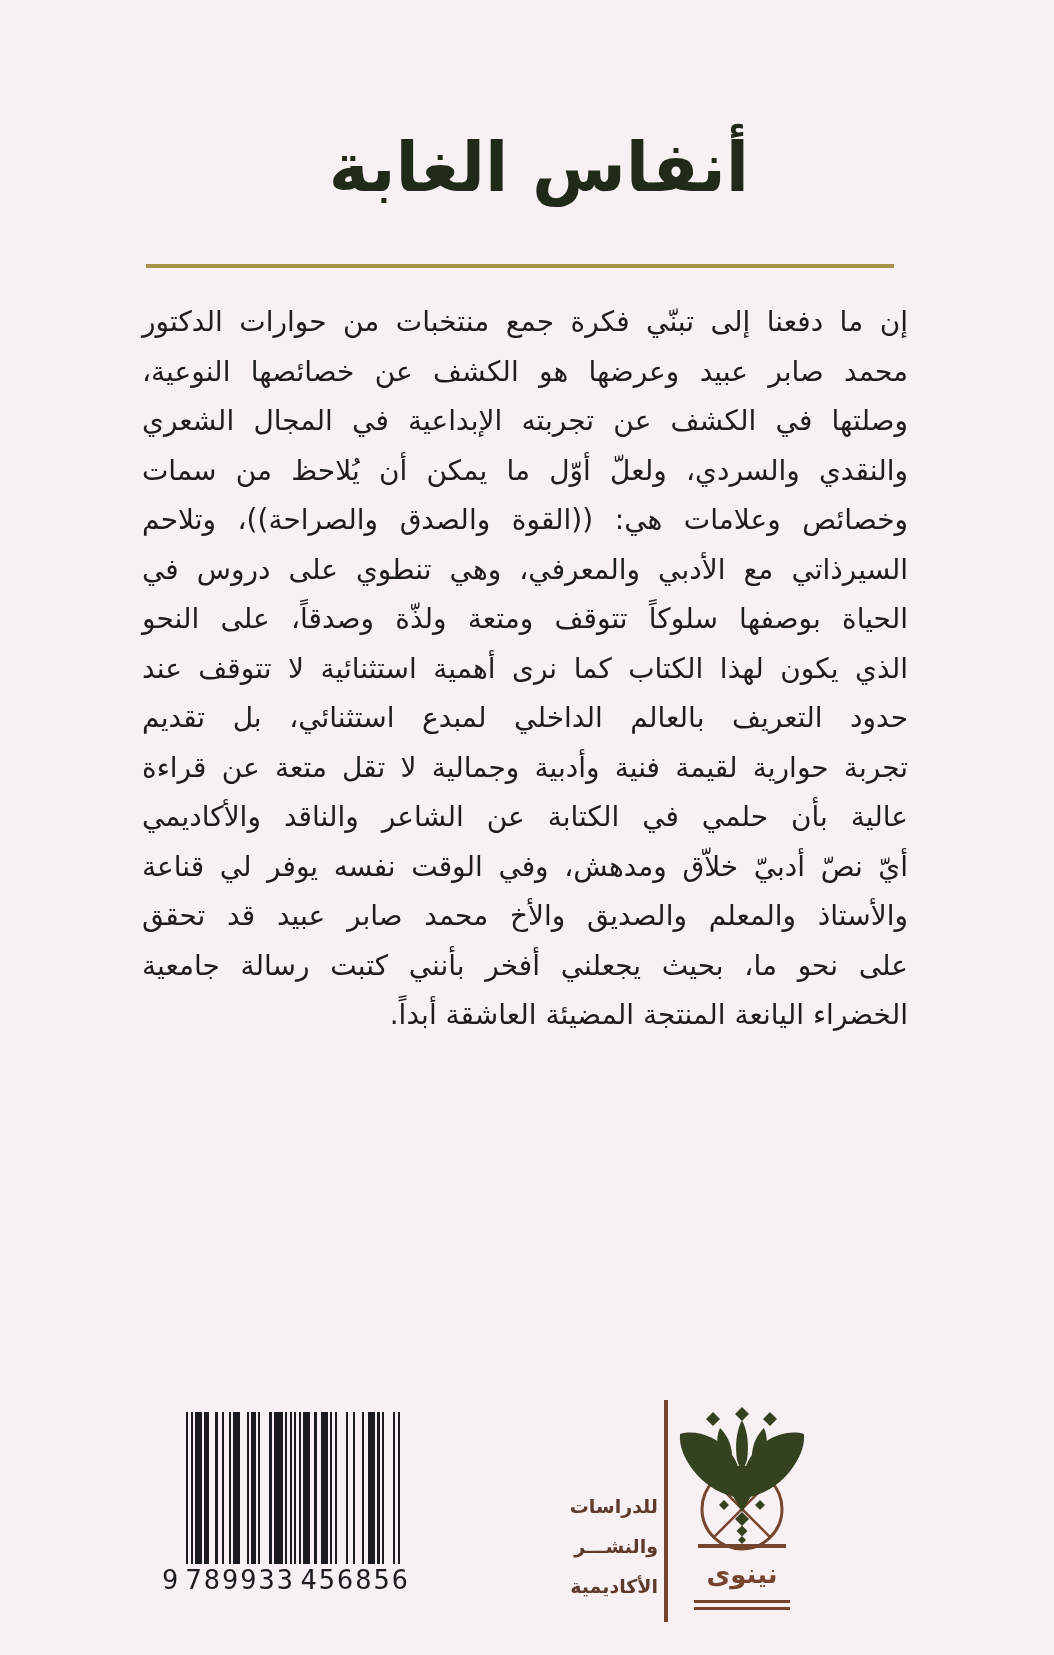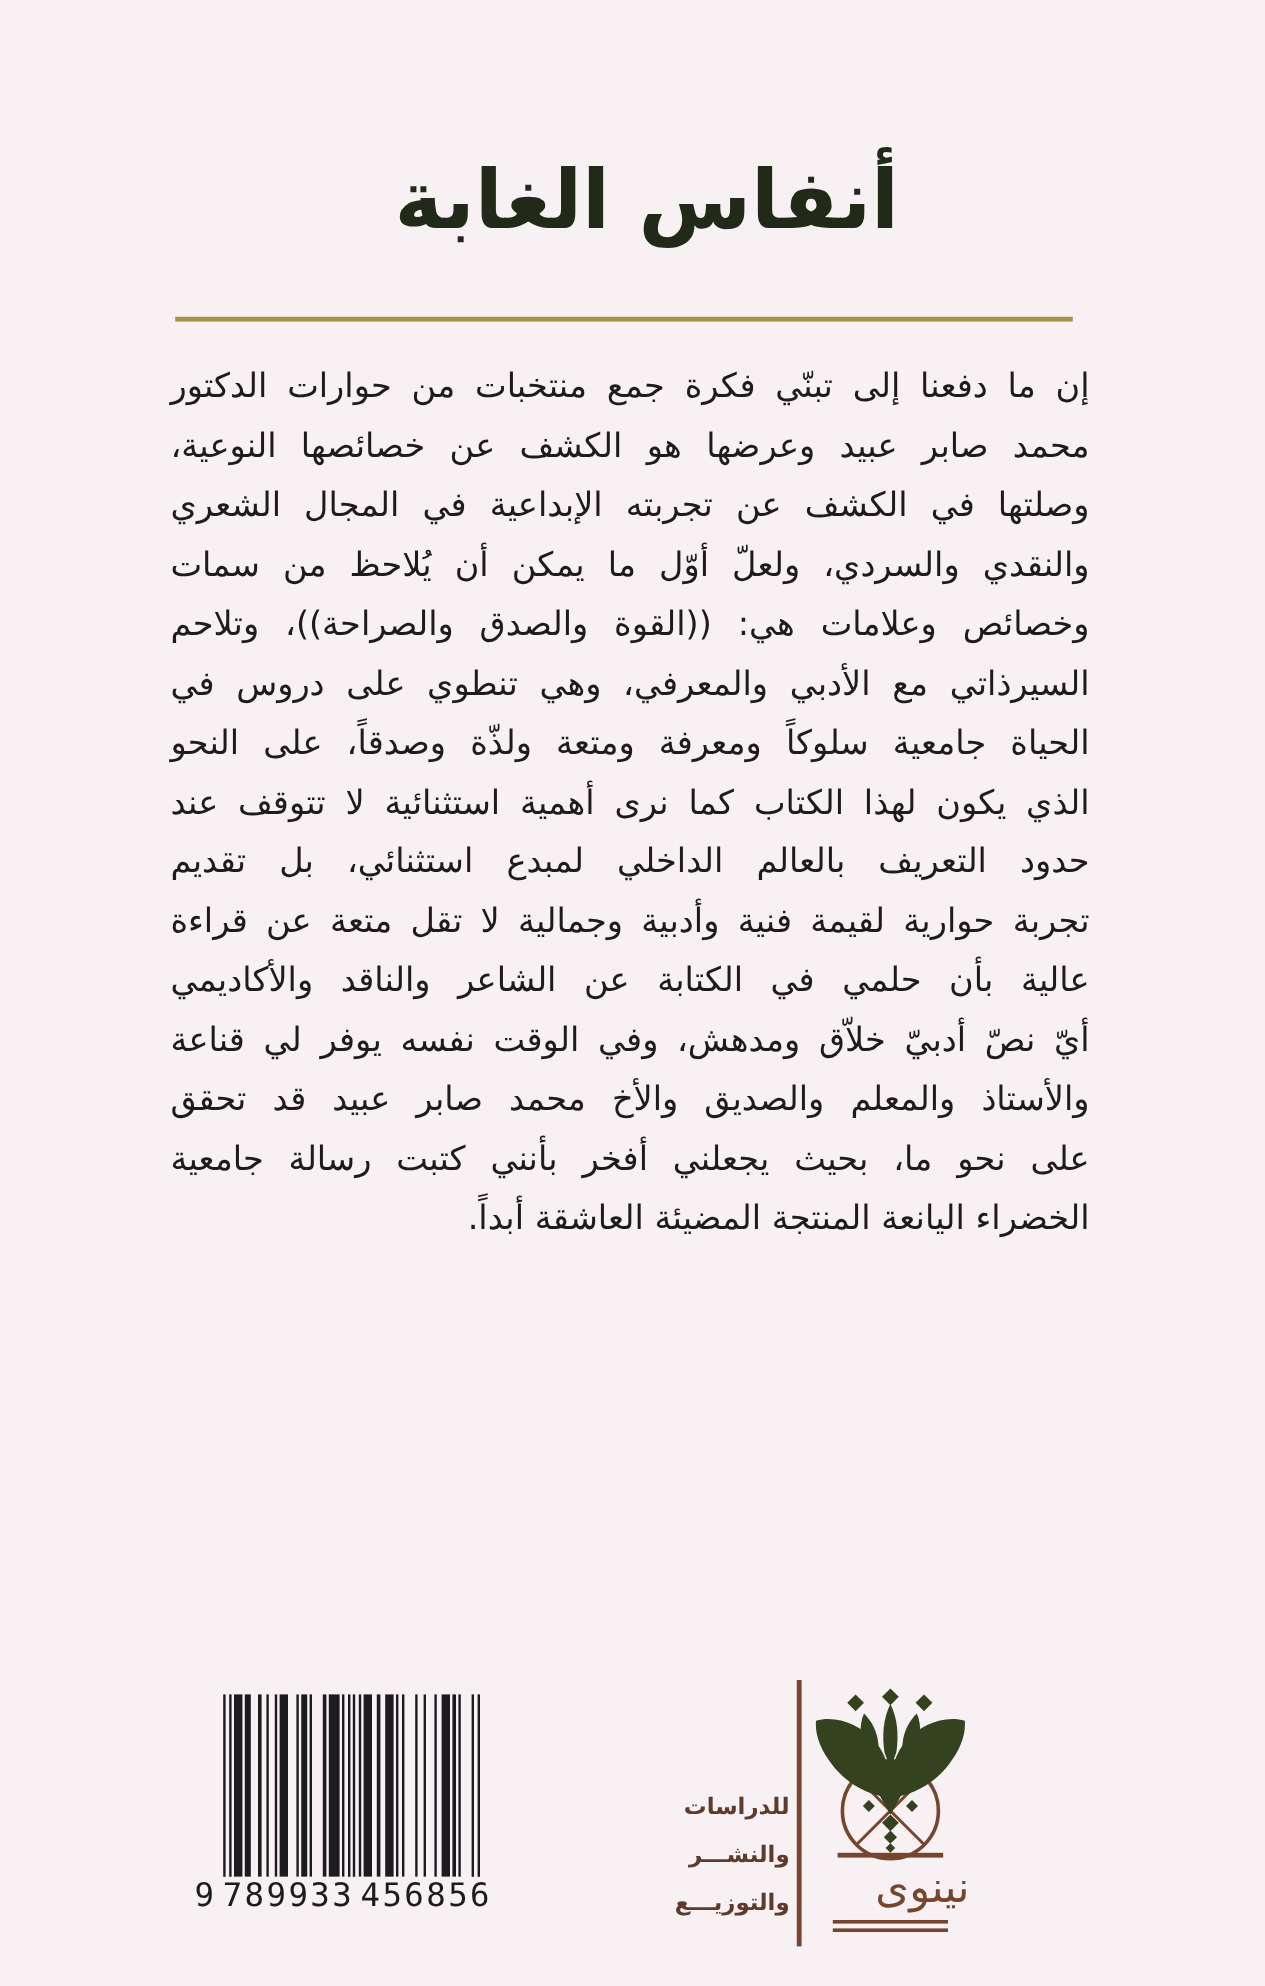--- a/index.html
+++ b/index.html
@@ -59,41 +59,41 @@
     font-size:19px;font-weight:bold;line-height:40px;
     color:var(--tagline-brown);
   }
   .vline{
     position:absolute;left:664px;top:1400px;width:4px;height:222px;
     background:var(--logo-brown);
   }
   .emblem{position:absolute;left:676px;top:1406px;width:132px;}
   .emblem svg{display:block;}
   .pubname{
-    direction:rtl;
-    font-size:36px;font-weight:normal;color:var(--logo-brown);
+    text-align:center;direction:rtl;
+    font-size:26px;font-weight:bold;color:var(--logo-brown);
     line-height:44px;height:44px;
   }
   .u{height:3px;background:var(--logo-brown);width:96px;margin:4px auto 0;}
 </style>
 </head>
 <body>
 
 <h1 class="title">أنفاس الغابة</h1>
 
 <div class="rule"></div>
 
 <div class="paragraph" id="paragraph">
     <div class="line">إن ما دفعنا إلى تبنّي فكرة جمع منتخبات من حوارات الدكتور</div>
     <div class="line">محمد صابر عبيد وعرضها هو الكشف عن خصائصها النوعية،</div>
     <div class="line">وصلتها في الكشف عن تجربته الإبداعية في المجال الشعري</div>
     <div class="line">والنقدي والسردي، ولعلّ أوّل ما يمكن أن يُلاحظ من سمات</div>
     <div class="line">وخصائص وعلامات هي: ((القوة والصدق والصراحة))، وتلاحم</div>
     <div class="line">السيرذاتي مع الأدبي والمعرفي، وهي تنطوي على دروس في</div>
-    <div class="line">الحياة جامعية سلوكاً ومعرفة ومتعة ولذّة وصدقاً، على النحو</div>
+    <div class="line">الحياة بوصفها سلوكاً تتوقف ومتعة ولذّة وصدقاً، على النحو</div>
     <div class="line">الذي يكون لهذا الكتاب كما نرى أهمية استثنائية لا تتوقف عند</div>
     <div class="line">حدود التعريف بالعالم الداخلي لمبدع استثنائي، بل تقديم</div>
     <div class="line">تجربة حوارية لقيمة فنية وأدبية وجمالية لا تقل متعة عن قراءة</div>
     <div class="line">عالية بأن حلمي في الكتابة عن الشاعر والناقد والأكاديمي</div>
     <div class="line">أيّ نصّ أدبيّ خلاّق ومدهش، وفي الوقت نفسه يوفر لي قناعة</div>
     <div class="line">والأستاذ والمعلم والصديق والأخ محمد صابر عبيد قد تحقق</div>
     <div class="line">على نحو ما، بحيث يجعلني أفخر بأنني كتبت رسالة جامعية</div>
     <div class="line last">الخضراء اليانعة المنتجة المضيئة العاشقة أبداً.</div>
   </div>
 
@@ -133,21 +133,21 @@
   <div class="digits">
     <span>9</span>
     <span>789933</span>
     <span>456856</span>
   </div>
 </div>
 
 <div class="tagline" id="tagline">
     <div>للدراسات</div>
     <div>والنشـــر</div>
-    <div>والتوزيـــع</div>
+    <div>الأكاديمية</div>
   </div>
 
 <div class="vline"></div>
 
 <div class="emblem">
   <svg width="132" height="146" viewBox="0 0 132 146">
 
     <g stroke="var(--logo-brown)" fill="none">
       <circle cx="66" cy="103" r="40" stroke-width="3"></circle>
       <line x1="37.7" y1="74.7" x2="94.3" y2="131.3" stroke-width="2.5"></line>

